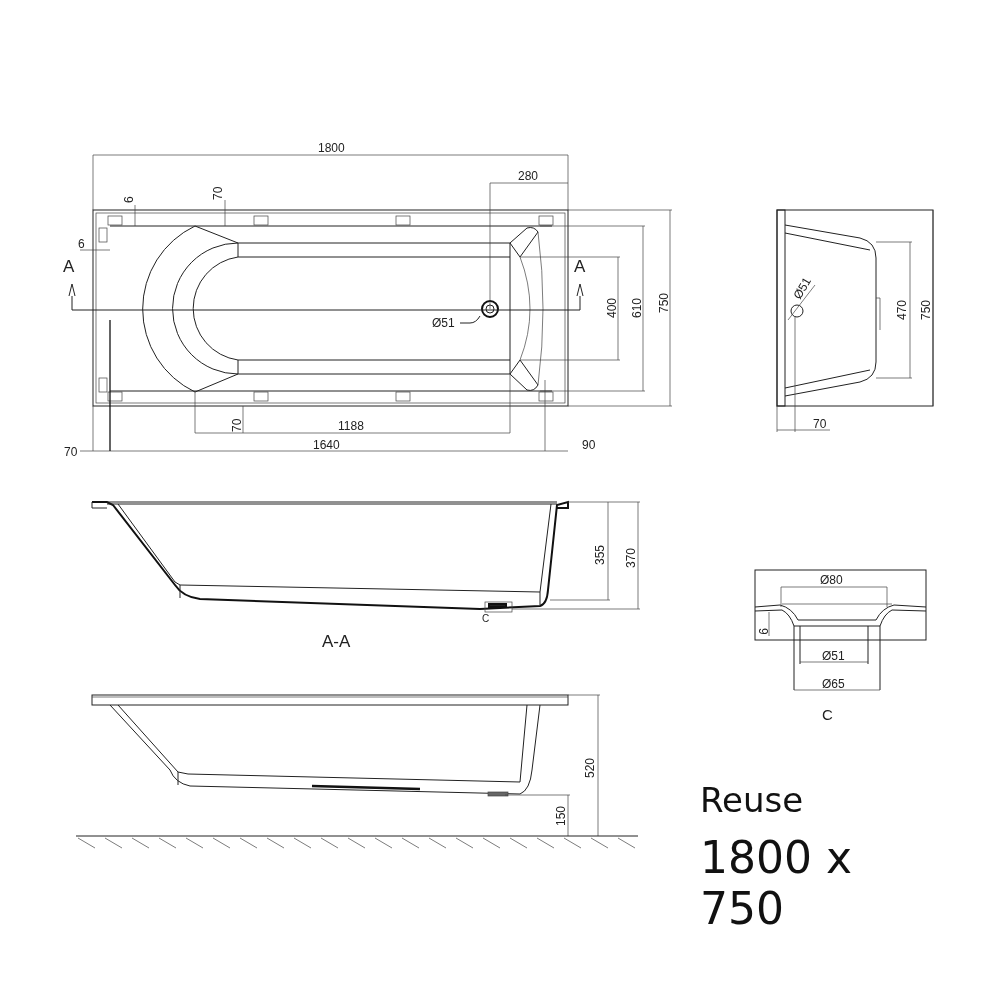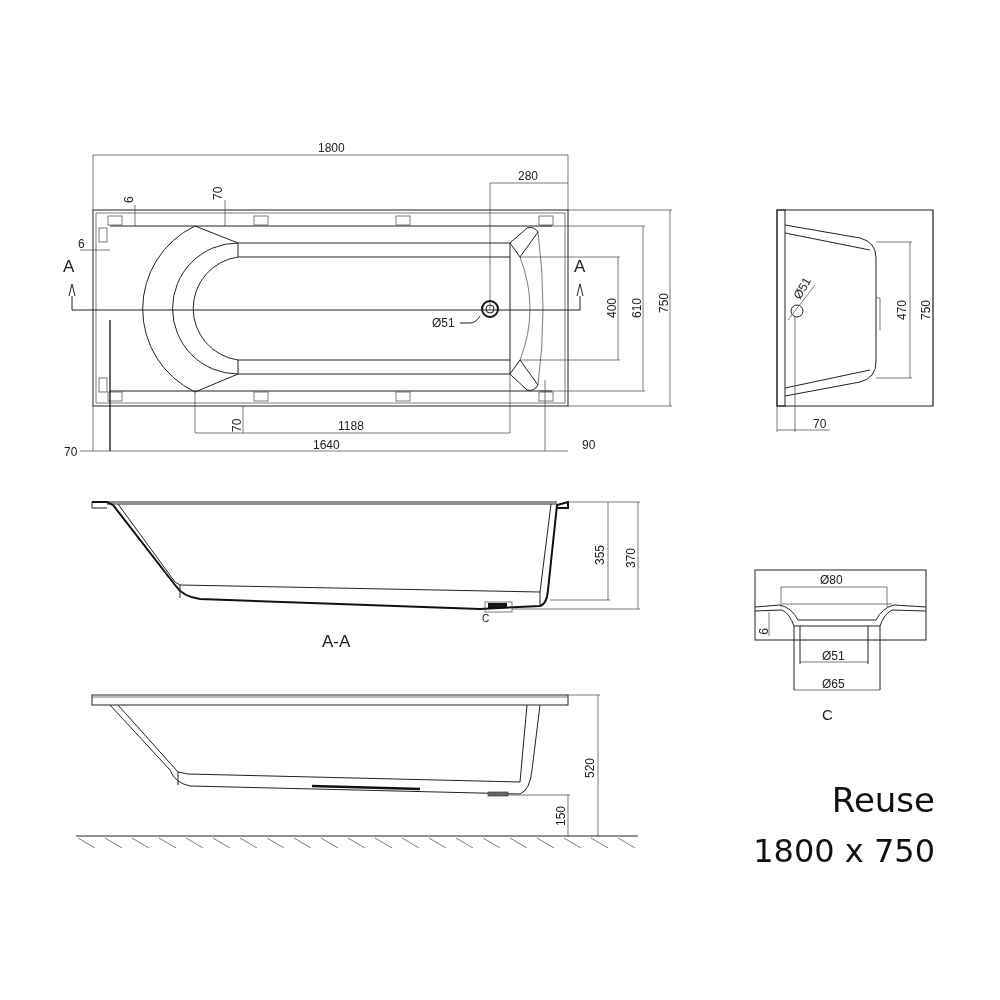--- a/index.html
+++ b/index.html
@@ -3,23 +3,23 @@
 <meta charset="utf-8">
 <style>
   html, body { margin:0; padding:0; background:#ffffff; }
   body { width:1000px; height:1000px; position:relative; overflow:hidden; font-family:"Liberation Sans", sans-serif; }
   svg { position:absolute; left:0; top:0; }
   .ln { stroke:#222; stroke-width:1; fill:none; }
   .lt { stroke:#444; stroke-width:0.7; fill:none; }
   .lk { stroke:#111; stroke-width:2; fill:none; }
   .dim { font-family:"Liberation Sans", sans-serif; font-size:12px; fill:#222; }
   .lbl { font-family:"Liberation Sans", sans-serif; font-size:17px; fill:#222; }
-  .title { position:absolute; left:700px; width:235px; text-align:right; font-family:"DejaVu Sans", sans-serif; color:#111; }
+  .title { position:absolute; left:700px; width:235px; text-align:left; font-family:"DejaVu Sans", sans-serif; color:#111; }
   #t1 { top:780px; font-size:34px; }
-  #t2 { top:832px; font-size:32px; }
+  #t2 { top:832px; font-size:44px; }
 </style>
 </head>
 <body>
 
 <svg width="1000" height="1000" viewBox="0 0 1000 1000">
 
   <g>
 
     <rect class="ln" x="93" y="210" width="475" height="196"></rect>
     <rect class="lt" x="96" y="213" width="469" height="190"></rect>

